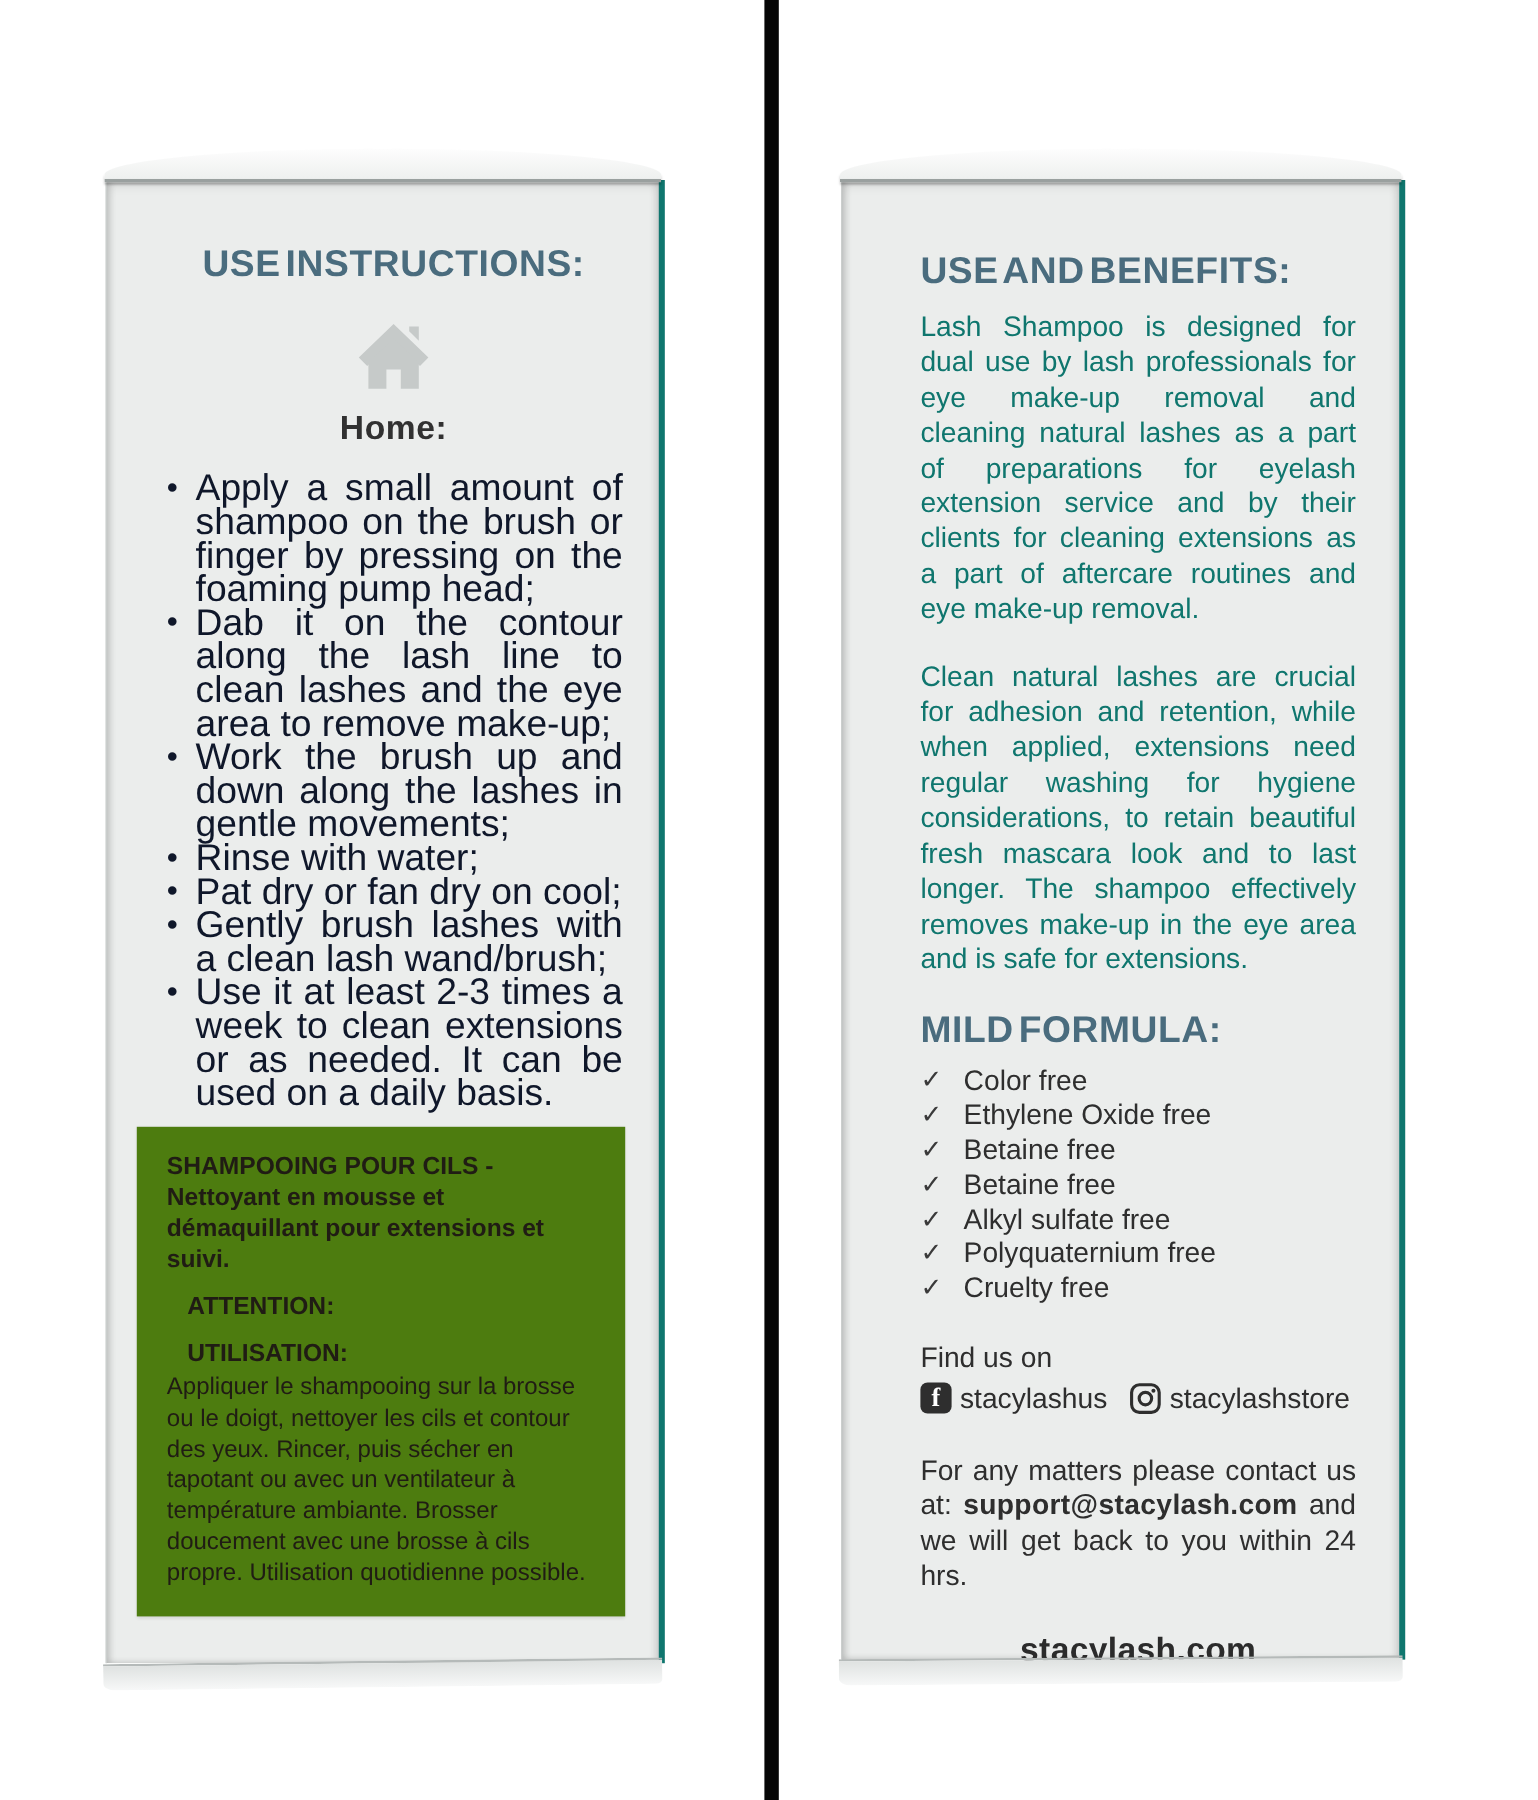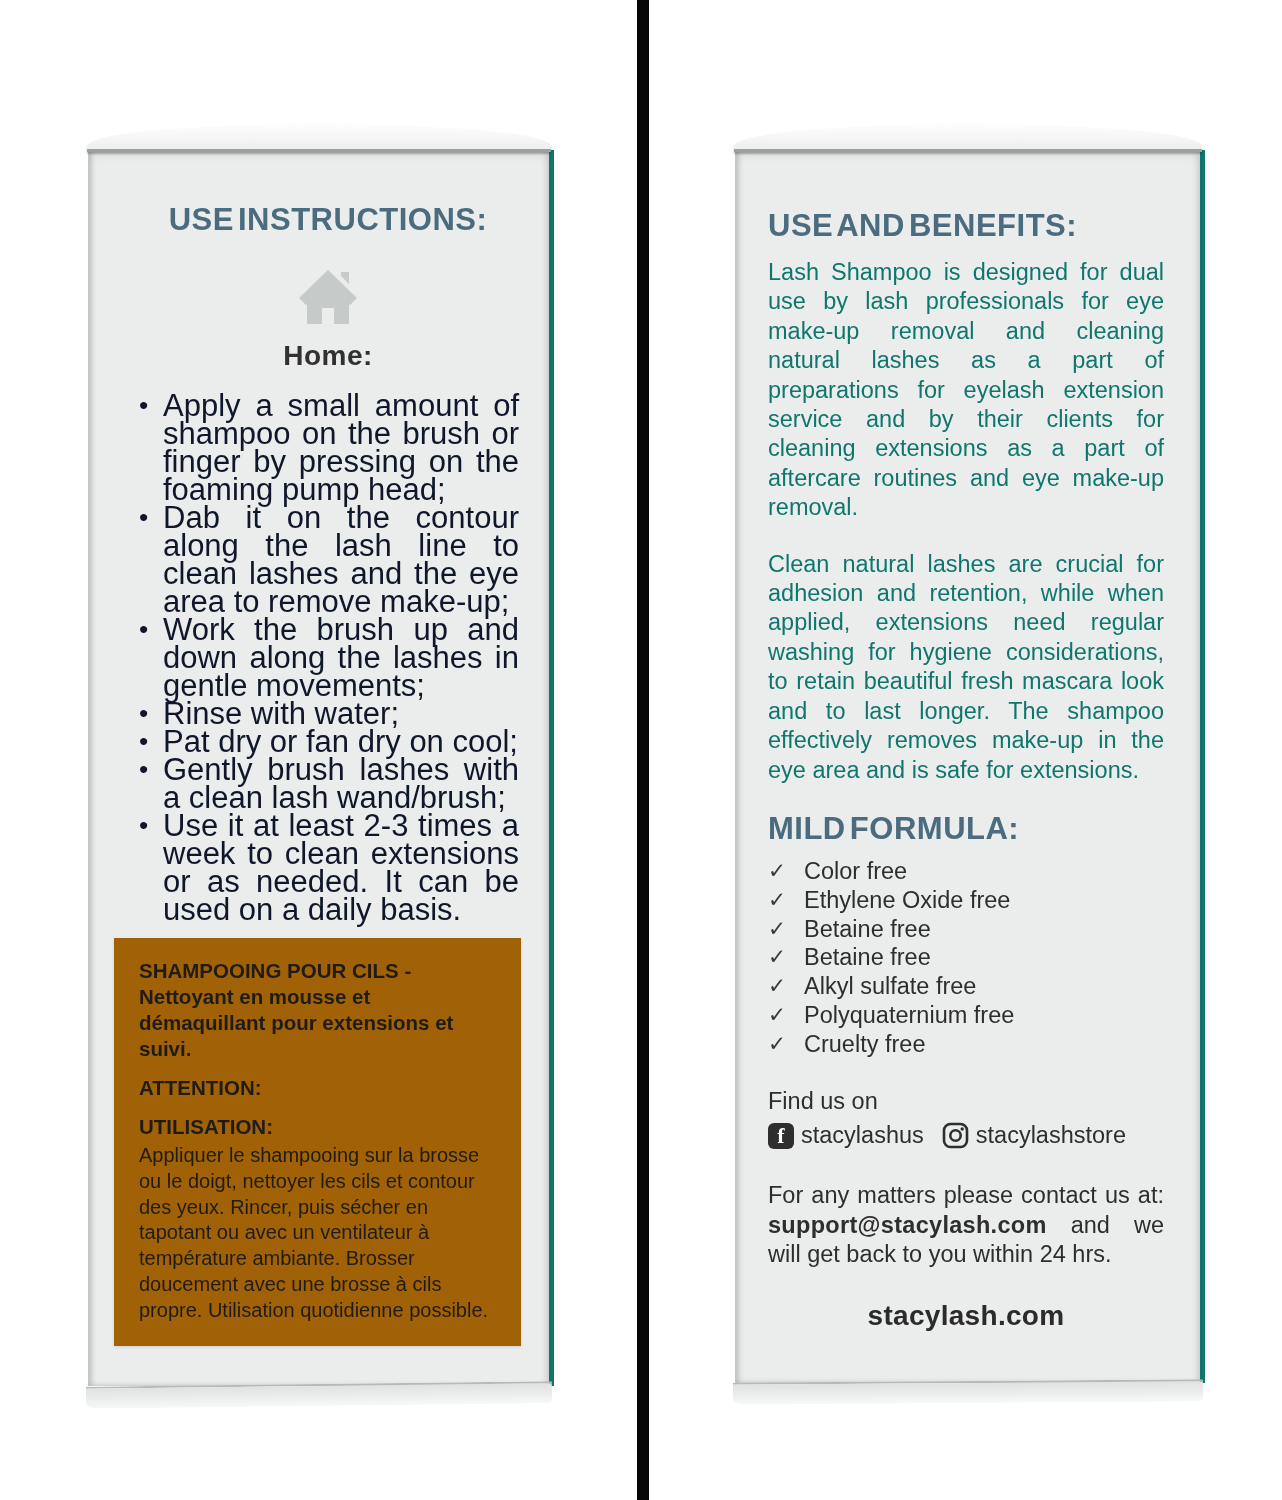--- a/index.html
+++ b/index.html
@@ -3,21 +3,21 @@
 <meta charset="utf-8">
 <style>
   * { margin:0; padding:0; box-sizing:border-box; }
   body { background:#ffffff; font-family:"Liberation Sans", sans-serif; }
   .stage { position:relative; width:1282px; height:1500px; background:#ffffff; overflow:hidden; }
 
   .divider { position:absolute; left:637px; top:0; width:12px; height:1500px; background:#060606; }
 
   .box { position:absolute; background:#ebedec; box-shadow: inset 3px 0 5px rgba(0,0,0,.14), inset -3px 0 6px rgba(0,0,0,.10), inset 0 6px 8px rgba(0,0,0,.07); border-left:1px solid #c2c6c5; border-right:5px solid #0f766e; }
   .box-left  { left:88px;  top:150px; width:466px; height:1236px; }
-  .box-right { left:735px; top:150px; width:470px; height:1233px; }
+  .box-right { left:701px; top:150px; width:470px; height:1233px;padding-left:33px; }
 
   .flap { position:absolute; left:-2px; right:-2px; top:-26px; height:28px;
           background:linear-gradient(#fdfdfd,#eef0ef);
           border-top-left-radius:50% 22px; border-top-right-radius:50% 22px;
           border-bottom:3px solid #9aa09f; box-shadow:0 2px 2px rgba(0,0,0,.25); }
   .bottom-flap { position:absolute; left:-3px; right:-3px; bottom:-20px; height:22px;
           background:linear-gradient(#dfe2e1,#f7f8f8);
           border-top:2px solid #b5bab9; transform:rotate(-.7deg);
           border-bottom-left-radius:10px 6px; border-bottom-right-radius:6px 4px; }
   .box-right .bottom-flap { transform:rotate(-.4deg); }
@@ -29,23 +29,23 @@
   .panel-title { color:#4a6c7e; font-weight:bold; font-size:31px; letter-spacing:.5px; word-spacing:-5px; }
   .content-left .panel-title { text-align:center; }
 
   .home-icon-wrap { text-align:center; margin-top:26px; }
   .home-label { text-align:center; font-weight:bold; font-size:28px; color:#313131; margin-top:10px; letter-spacing:.5px; }
 
   ul.bullets { list-style:none; margin-top:20px; margin-left:26px; font-size:31px; line-height:28px; color:#0f172a; text-align:justify; }
   ul.bullets li { position:relative; }
   ul.bullets li::before { content:"•"; position:absolute; left:-24px; top:-1px; font-size:.85em; }
 
-  .french-block { background:#a16207; margin:14px 0 0 -23px; width:calc(100% + 23px + 2px); padding:20px 22px 22px 25px; color:#201c14; box-shadow:0 1px 3px rgba(0,0,0,.12); }
+  .french-block { background:#4d7c0f; margin:14px 0 0 -23px; width:calc(100% + 23px + 2px); padding:20px 22px 22px 25px; color:#201c14; box-shadow:0 1px 3px rgba(0,0,0,.12); }
   .french-block .fb-heading { font-weight:bold; font-size:20.5px; line-height:26px; }
-  .french-block .fb-label { font-weight:bold; font-size:20.5px; line-height:26px; margin-top:13px; }
+  .french-block .fb-label { font-weight:bold; font-size:20.5px; line-height:26px; margin-top:13px;margin-left:17px; }
   .french-block .fb-text { font-size:20px; line-height:25.8px; margin-top:3px; }
 
   .content-right p.body { font-size:23.5px; line-height:29.4px; color:#0f766e; text-align:justify; margin-top:14px; }
   .content-right p.body + p.body { margin-top:27px; }
 
   .mild-title { margin-top:26px; }
   ul.formula { list-style:none; margin-top:10px; font-size:23.5px; line-height:28.8px; color:#2e2e2e; }
   ul.formula li { display:flex; }
   ul.formula .check { width:24px; margin-right:12px; color:#3a3a3a; font-size:.92em; flex:0 0 auto; }
 

